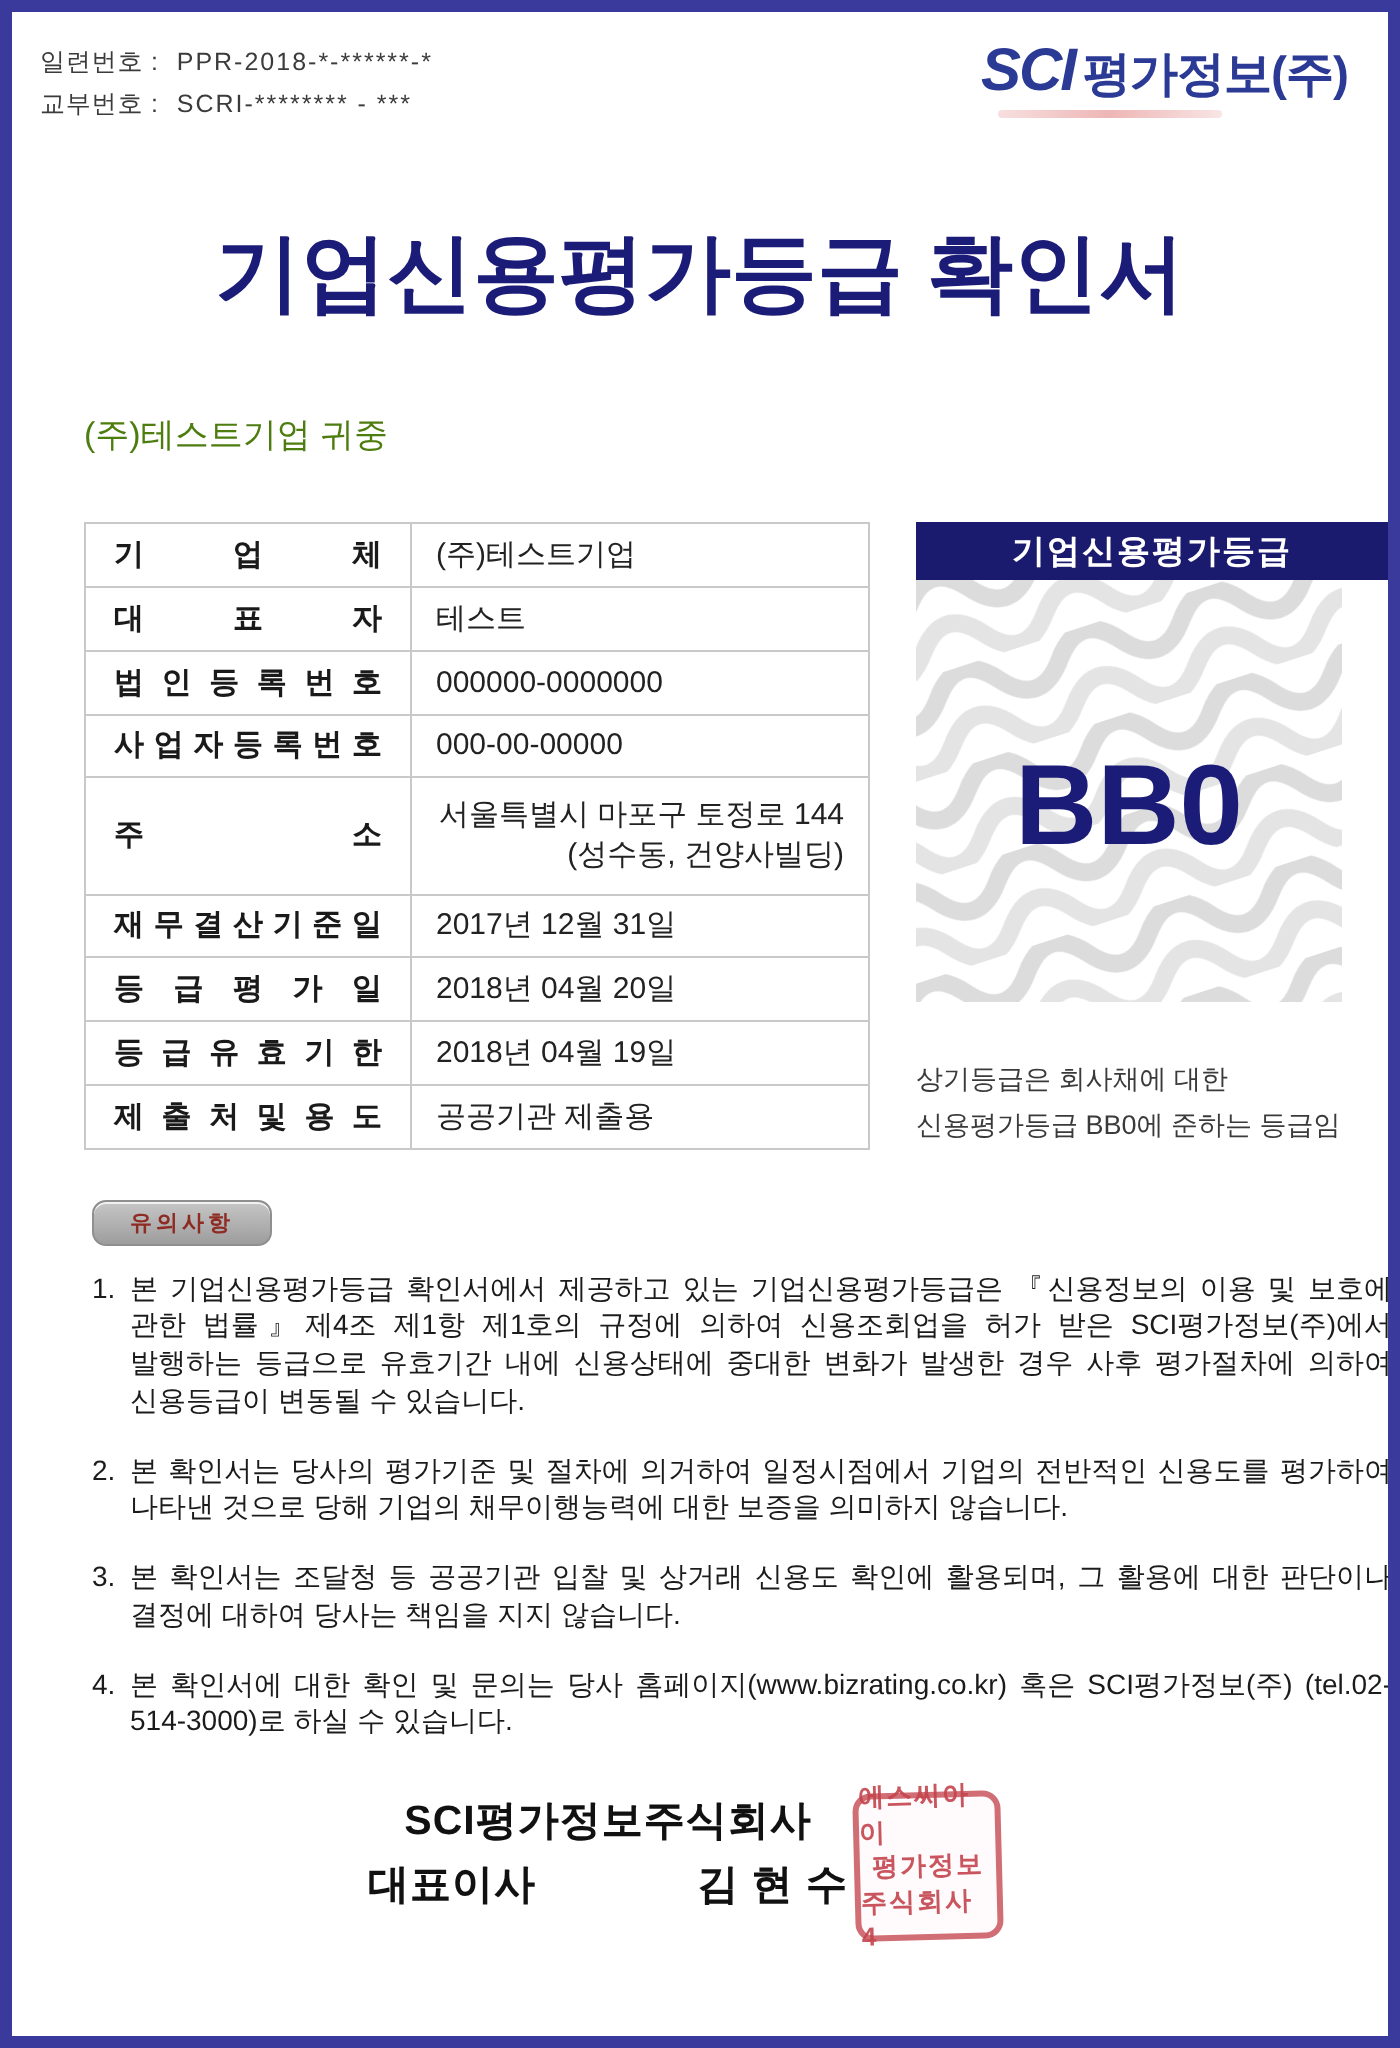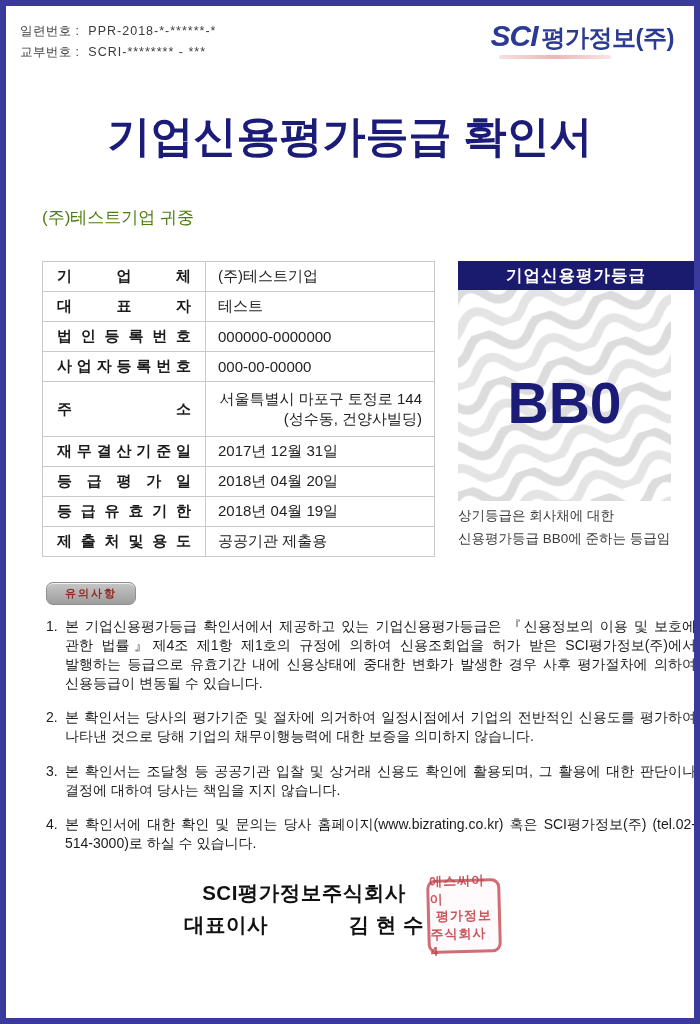--- a/index.html
+++ b/index.html
@@ -41,21 +41,21 @@
   td.val-multi{padding:6px 12px;line-height:1.35;}
   tr.addr td{height:55px;text-align:right;}
   
   .panel{width:236px;}
   .panel-hd{width:236px;height:29px;background:var(--panel-navy);color:#fff;font-size:16.5px;font-weight:700;
     display:flex;align-items:center;justify-content:center;letter-spacing:1px;}
   .panel-box{width:213px;height:211px;position:relative;overflow:hidden;background:#3b82f6;}
   .panel-box svg.pat{position:absolute;inset:0;width:100%;height:100%;}
   .grade{position:absolute;inset:0;display:flex;align-items:center;justify-content:center;
     font-size:57px;font-weight:800;color:var(--brand-navy);letter-spacing:0;padding-top:14px;}
-  .panel-cap{margin-top:3px;font-size:13.5px;color:#3a3a3a;line-height:1.72;}
+  .panel-cap{margin-top:27px;font-size:13.5px;color:#3a3a3a;line-height:1.72;}
   
   .notice{margin:25px 10px 0 40px;}
   .badge{display:inline-block;background:linear-gradient(#c6c6c6,#9d9d9d);border:1px solid #8f8f8f;
     border-radius:7px;box-shadow:inset 0 1px 0 rgba(255,255,255,.75);
     color:var(--badge-text-red);font-size:11px;font-weight:700;padding:3px 18px;letter-spacing:2px;text-align:right;}
   .items{list-style:none;margin-top:12px;width:650px;}
   .items li{display:flex;margin-bottom:16px;font-size:14px;line-height:1.34;color:#1b1b1b;}
   .items .no{flex:none;width:19px;}
   .items .txt{flex:1;text-align:justify;word-break:keep-all;}
   

